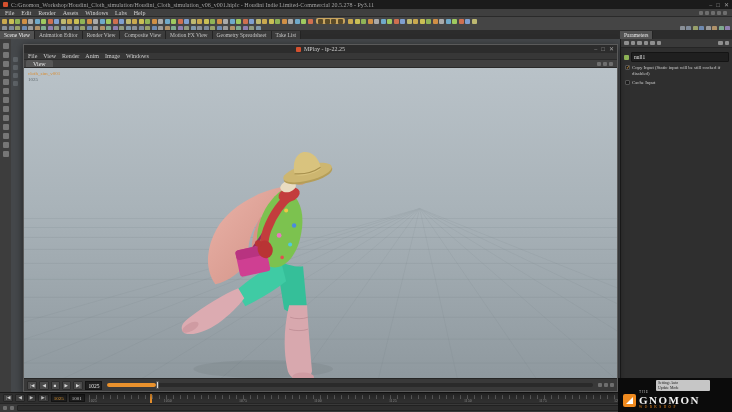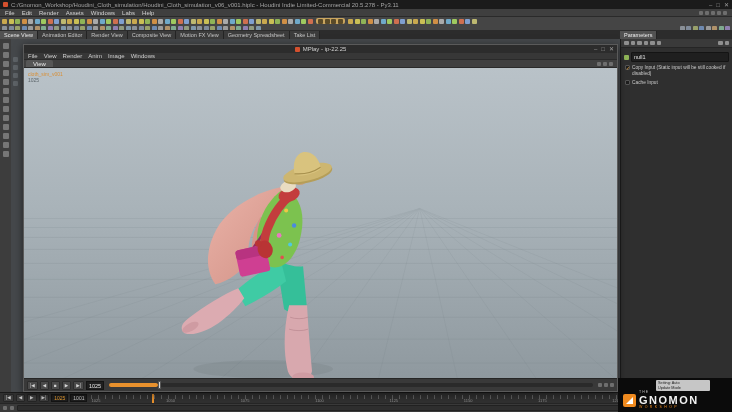--- a/index.html
+++ b/index.html
@@ -1,19 +1,19 @@
 <!DOCTYPE html>
 <html><head>
 <meta charset="utf-8">
 <style>
   * { margin:0; padding:0; box-sizing:border-box; }
   html,body { background:#101010; }
   #root { position:relative; width:732px; height:412px; overflow:hidden;
           font-family:"Liberation Sans", sans-serif; background:#383838; }
-  .abs { position:absolute; }
+  .abs { position:absolute;font-family:Liberation Serif, serif; }
 
   
   .titlebar { left:0; top:0; width:732px; height:9px; background:#1b1b1b;
               display:flex; align-items:center; gap:3px; padding:0 3px; }
   .app-icon { width:5px; height:5px; background:#d4502e; border-radius:1px; flex:none; }
   .title-text { font-size:6px; color:#a3a3a3; white-space:nowrap; overflow:hidden; flex:1; }
   .win-btns { display:flex; gap:4px; }
   .win-btn { font-size:6px; line-height:8px; color:#9f9f9f; }
 
   .menubar { left:0; top:9px; width:732px; height:8px; background:#3f3f3f;

